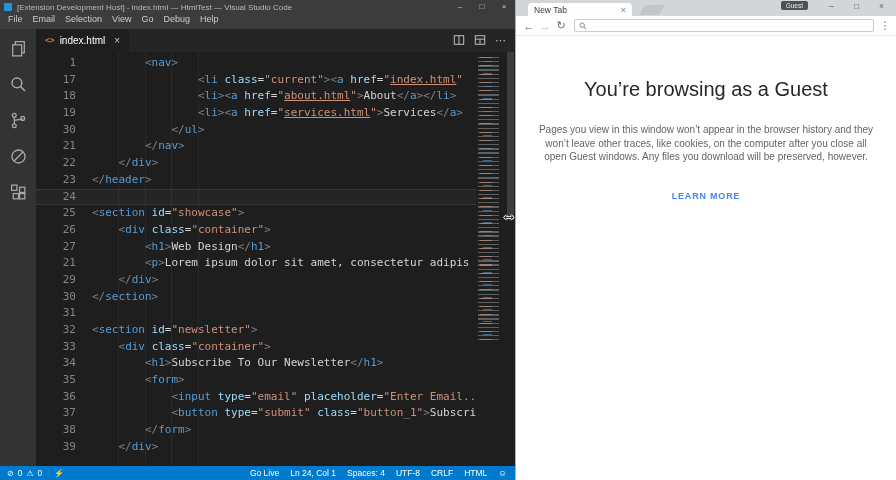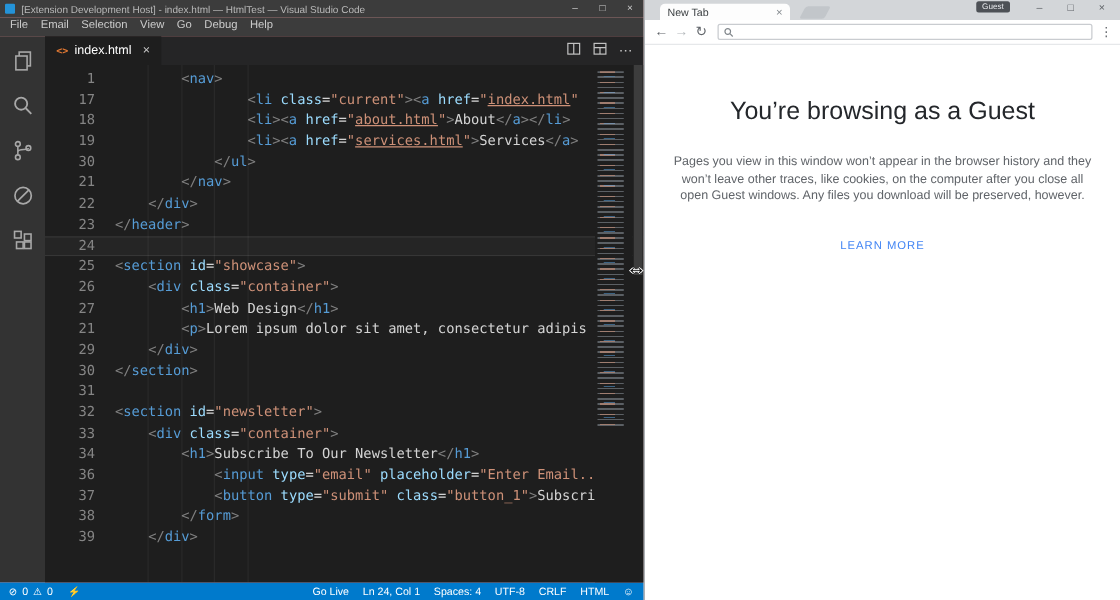--- a/index.html
+++ b/index.html
@@ -65,21 +65,21 @@
   .br-controls{position:absolute;right:2px;top:0;display:flex;color:#5f6368}
   .br-controls span{width:25px;text-align:center;line-height:13px;font-size:8.5px}
   .br-toolbar{flex:0 0 20px;background:#ffffff;border-bottom:1px solid #e6e8ea;display:flex;align-items:center;padding:0 5px}
   .nav-btn{width:16px;text-align:center;color:#5f6368;font-size:11px}
   .nav-btn.disabled{color:#b4b8bc}
   .omnibox{flex:1;height:13px;margin:0 5px;border:1px solid #c9ccd0;border-radius:2px;background:#fff;display:flex;align-items:center;padding:0 4px;gap:3px}
   .menu-btn{width:12px;text-align:center;color:#5f6368;font-size:10px}
   .br-content{flex:1;background:#ffffff;text-align:center;padding-top:42px}
   .guest-heading{font-size:20px;font-weight:400;color:#24272b}
   .guest-body{width:344px;margin:22px auto 0;font-size:10px;line-height:13.5px;color:#606469}
-  .guest-link{display:inline-block;margin-top:27px;color:#4285f4;font-size:9px;font-weight:400;letter-spacing:.8px;text-decoration:none;cursor:pointer}
+  .guest-link{display:inline-block;margin-top:27px;color:#4285f4;font-size:9px;font-weight:700;letter-spacing:.8px;text-decoration:none;cursor:pointer}
 
   
   .resize-cursor{position:absolute;left:501px;top:206px;font-size:16px;color:#000;z-index:9;
      text-shadow:-1px 0 0 #fff,1px 0 0 #fff,0 -1px 0 #fff,0 1px 0 #fff}
 </style>
 </head>
 <body>
 
 <div class="stage">
 
@@ -186,20 +186,21 @@
               <div class="code-row"><span class="gutter">25</span><span class="code-text"><span class="tk-p">&lt;</span><span class="tk-t">section</span><span class="tk-x"> </span><span class="tk-a">id</span><span class="tk-x">=</span><span class="tk-s">"showcase"</span><span class="tk-p">&gt;</span></span></div>
               <div class="code-row"><span class="gutter">26</span><span class="code-text"><span class="tk-x">    </span><span class="tk-p">&lt;</span><span class="tk-t">div</span><span class="tk-x"> </span><span class="tk-a">class</span><span class="tk-x">=</span><span class="tk-s">"container"</span><span class="tk-p">&gt;</span></span></div>
               <div class="code-row"><span class="gutter">27</span><span class="code-text"><span class="tk-x">        </span><span class="tk-p">&lt;</span><span class="tk-t">h1</span><span class="tk-p">&gt;</span><span class="tk-x">Web Design</span><span class="tk-p">&lt;/</span><span class="tk-t">h1</span><span class="tk-p">&gt;</span></span></div>
               <div class="code-row"><span class="gutter">21</span><span class="code-text"><span class="tk-x">        </span><span class="tk-p">&lt;</span><span class="tk-t">p</span><span class="tk-p">&gt;</span><span class="tk-x">Lorem ipsum dolor sit amet, consectetur adipis</span></span></div>
               <div class="code-row"><span class="gutter">29</span><span class="code-text"><span class="tk-x">    </span><span class="tk-p">&lt;/</span><span class="tk-t">div</span><span class="tk-p">&gt;</span></span></div>
               <div class="code-row"><span class="gutter">30</span><span class="code-text"><span class="tk-p">&lt;/</span><span class="tk-t">section</span><span class="tk-p">&gt;</span></span></div>
               <div class="code-row"><span class="gutter">31</span><span class="code-text"></span></div>
               <div class="code-row"><span class="gutter">32</span><span class="code-text"><span class="tk-p">&lt;</span><span class="tk-t">section</span><span class="tk-x"> </span><span class="tk-a">id</span><span class="tk-x">=</span><span class="tk-s">"newsletter"</span><span class="tk-p">&gt;</span></span></div>
               <div class="code-row"><span class="gutter">33</span><span class="code-text"><span class="tk-x">    </span><span class="tk-p">&lt;</span><span class="tk-t">div</span><span class="tk-x"> </span><span class="tk-a">class</span><span class="tk-x">=</span><span class="tk-s">"container"</span><span class="tk-p">&gt;</span></span></div>
               <div class="code-row"><span class="gutter">34</span><span class="code-text"><span class="tk-x">        </span><span class="tk-p">&lt;</span><span class="tk-t">h1</span><span class="tk-p">&gt;</span><span class="tk-x">Subscribe To Our Newsletter</span><span class="tk-p">&lt;/</span><span class="tk-t">h1</span><span class="tk-p">&gt;</span></span></div>
+              <div class="code-row"><span class="gutter">35</span><span class="code-text"><span class="tk-x">        </span><span class="tk-p">&lt;</span><span class="tk-t">form</span><span class="tk-p">&gt;</span></span></div>
               <div class="code-row"><span class="gutter">36</span><span class="code-text"><span class="tk-x">            </span><span class="tk-p">&lt;</span><span class="tk-t">input</span><span class="tk-x"> </span><span class="tk-a">type</span><span class="tk-x">=</span><span class="tk-s">"email"</span><span class="tk-x"> </span><span class="tk-a">placeholder</span><span class="tk-x">=</span><span class="tk-s">"Enter Email..</span></span></div>
               <div class="code-row"><span class="gutter">37</span><span class="code-text"><span class="tk-x">            </span><span class="tk-p">&lt;</span><span class="tk-t">button</span><span class="tk-x"> </span><span class="tk-a">type</span><span class="tk-x">=</span><span class="tk-s">"submit"</span><span class="tk-x"> </span><span class="tk-a">class</span><span class="tk-x">=</span><span class="tk-s">"button_1"</span><span class="tk-p">&gt;</span><span class="tk-x">Subscri</span></span></div>
               <div class="code-row"><span class="gutter">38</span><span class="code-text"><span class="tk-x">        </span><span class="tk-p">&lt;/</span><span class="tk-t">form</span><span class="tk-p">&gt;</span></span></div>
               <div class="code-row"><span class="gutter">39</span><span class="code-text"><span class="tk-x">    </span><span class="tk-p">&lt;/</span><span class="tk-t">div</span><span class="tk-p">&gt;</span></span></div>
             </div>
           <div class="minimap">
             <div class="mm-a"></div>
               <div class="mm-b"></div>
               <div class="mm-c"></div>
           </div>

